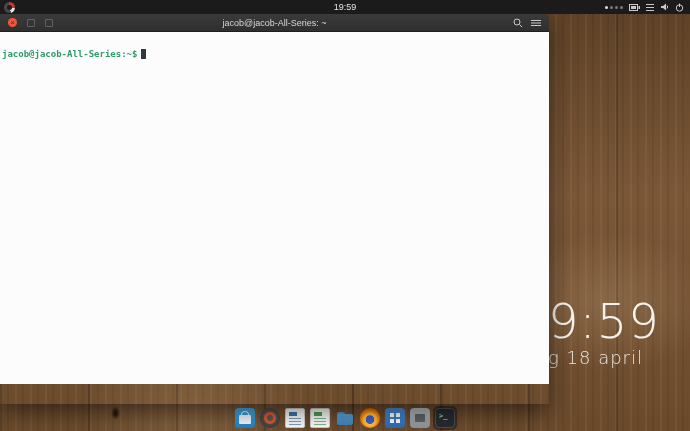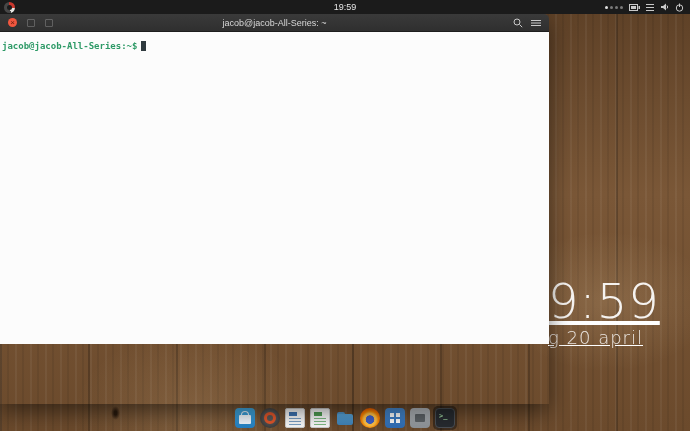--- a/index.html
+++ b/index.html
@@ -36,26 +36,26 @@
   .window{position:absolute;left:0;top:14px;width:549px;height:390px;z-index:4;
     box-shadow:0 8px 22px rgba(0,0,0,0.5);border-radius:0 5px 0 0;}
   .titlebar{height:17px;background:linear-gradient(#3a3a3a,#2f2f2f);border-bottom:1px solid #1e1e1e;
     border-radius:0 5px 0 0;display:flex;align-items:center;position:relative;}
   .close-btn{width:9px;height:9px;border-radius:50%;background:#f1573f;margin-left:8px;
     display:flex;align-items:center;justify-content:center;color:rgba(80,15,5,0.85);
     font-size:8px;line-height:9px;}
   .tb-ghost{width:6px;height:6px;border:1px solid rgba(255,255,255,0.22);margin-left:10px;border-radius:1px;}
   .win-title{position:absolute;left:50%;transform:translateX(-50%);font-size:9px;color:#d8d8d8;white-space:nowrap;text-align:right;}
   .tb-right{margin-left:auto;display:flex;align-items:center;gap:8px;padding-right:8px;}
-  .term-body{height:312px;background:#fcfcfc;padding:3px 2px;box-sizing:border-box;cursor:text;}
+  .term-body{height:352px;background:#fcfcfc;padding:11px 2px;box-sizing:border-box;cursor:text;}
   .prompt{font:bold 9px "DejaVu Sans Mono",monospace;color:#2e9a67;white-space:pre;}
   .cursor{display:inline-block;width:5px;height:10px;background:#2f3a3e;margin-left:4px;vertical-align:-2px;}
 
   
-  .clockw{position:absolute;left:548px;top:277px;z-index:2;color:#fff;text-decoration:underline;}
+  .clockw{position:absolute;left:548px;top:297px;z-index:2;color:#fff;}
   .clockw .big{font-family:"DejaVu Sans",sans-serif;font-weight:200;font-size:48px;line-height:48px;
     color:rgba(255,255,255,0.92);letter-spacing:1px;}
   .clockw .date{font-family:"DejaVu Sans",sans-serif;font-weight:300;font-size:18px;
     color:rgba(255,255,255,0.85);margin-top:2px;letter-spacing:1px;}
 
   
   .dock{position:absolute;left:50%;bottom:1px;transform:translateX(-50%);
     display:flex;gap:1px;align-items:center;z-index:3;}
   .slot{padding:2px;border-radius:5px;}
   .slot.active{background:rgba(10,10,10,0.45);}
@@ -102,21 +102,21 @@
 </style>
 </head>
 <body>
 
 <div class="desktop">
 
   <div class="knot"></div>
 
   <div class="clockw">
     <div class="big">9:59</div>
-    <div class="date">g 20 april</div>
+    <div class="date">g 18 april</div>
   </div>
 
   <div class="topbar">
     <div class="logo">
       <div class="logo-core"></div>
     </div>
     <div class="topbar-time">19:59</div>
     <div class="tray">
       <div class="dots">
         <div class="dot on"></div>

